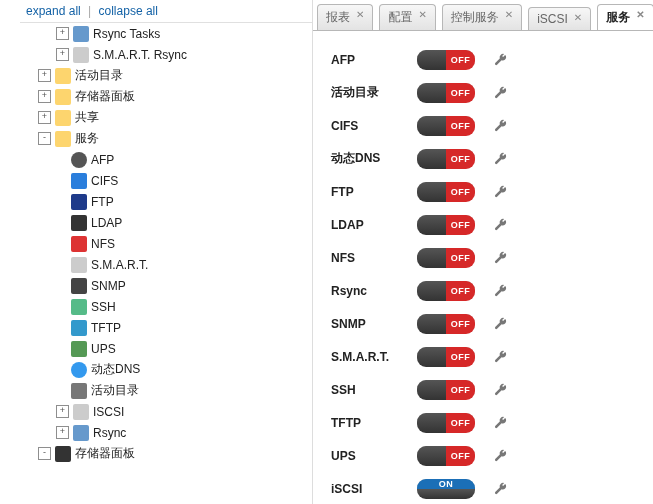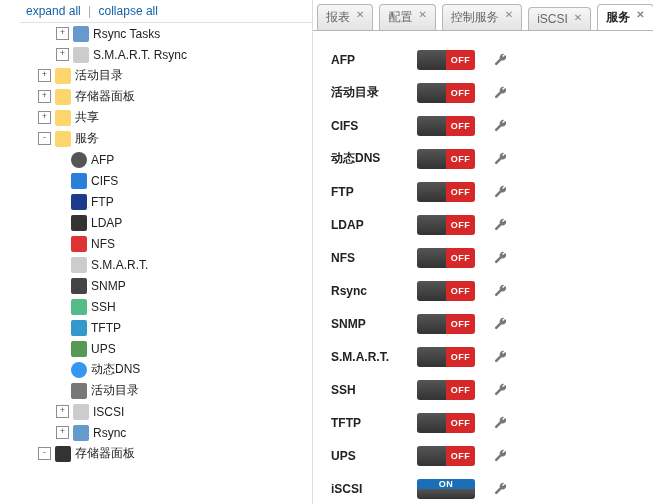--- a/index.html
+++ b/index.html
@@ -154,21 +154,21 @@
   }
   .svc-name {
     width: 86px;
     font-weight: bold;
     font-size: 12px;
     color: #222;
   }
   .toggle {
     width: 58px;
     height: 20px;
-    border-radius: 3px;
+    border-radius: 9px;
     display: flex;
     overflow: hidden;
     cursor: pointer;
     margin-right: 18px;
     box-shadow: inset 0 1px 2px rgba(0,0,0,0.4);
   }
   .toggle .knob {
     flex: 1;
     background: linear-gradient(#555, #333);
   }

